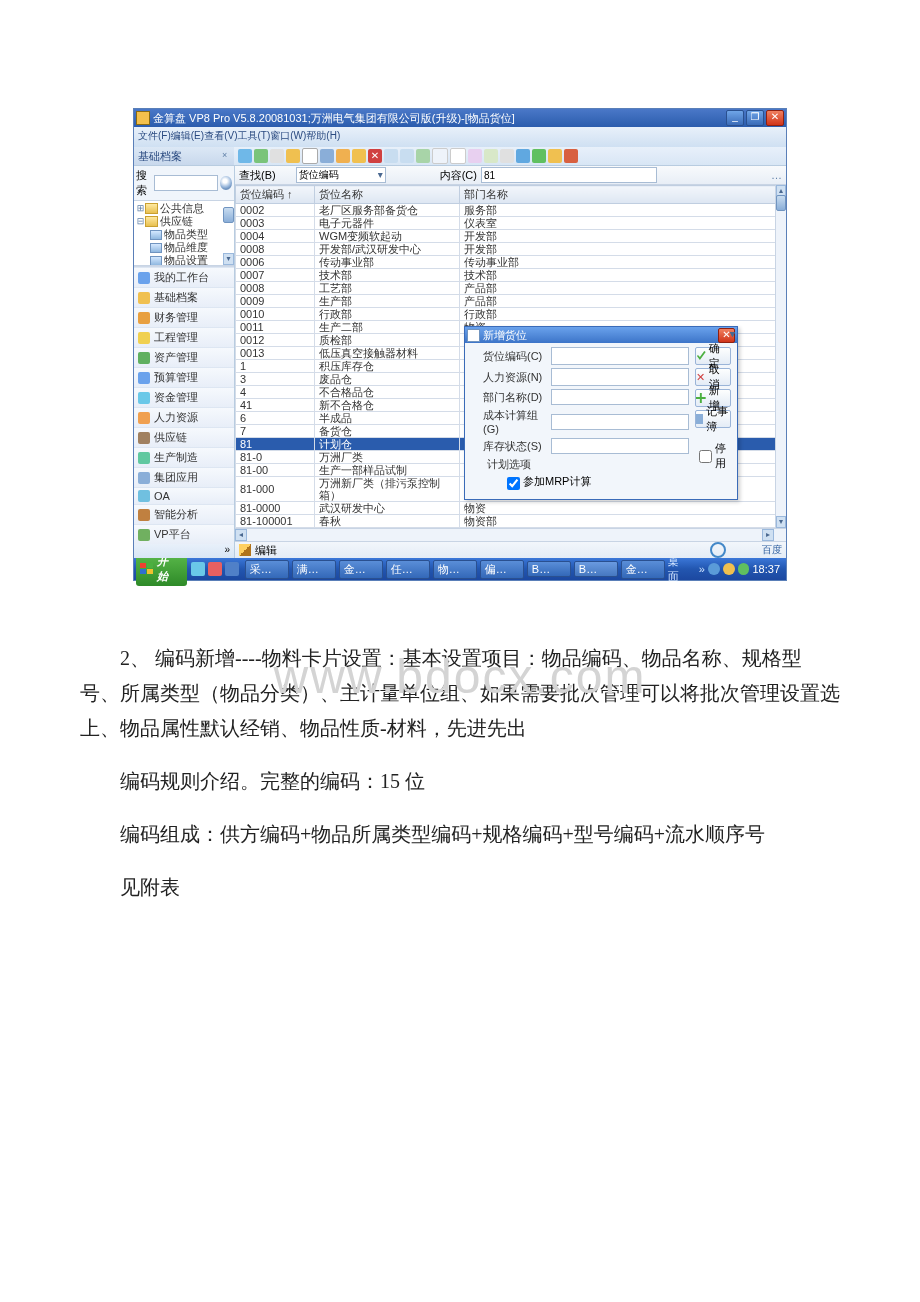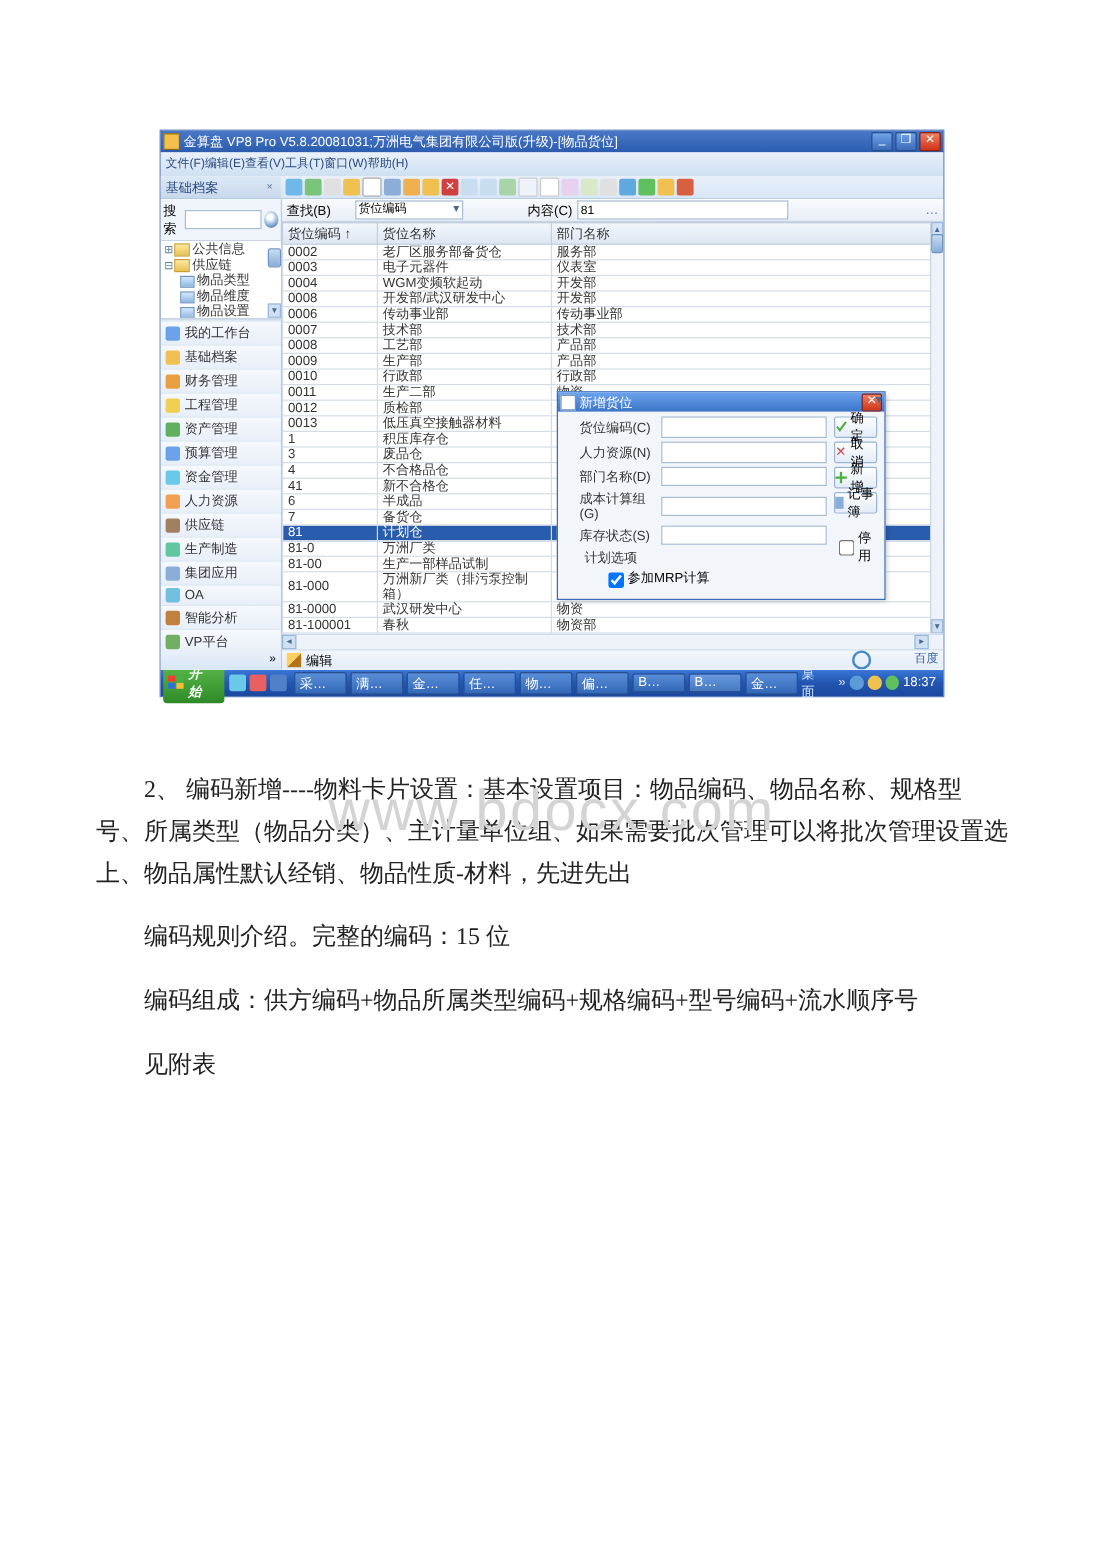--- a/index.html
+++ b/index.html
@@ -291,21 +291,21 @@
     align-items: center;
     padding: 0 4px;
   }
   .edit-bar .icon-pencil {
     width: 12px; height: 12px;
     background: linear-gradient(135deg,#ffd060 50%,#b0741c 50%);
     margin-right: 4px;
   }
   .edit-bar .right-search {
     margin-left: auto;
-    display: flex; align-items: flex-start;
+    display: flex; align-items: center;
     font-size: 10px; color: #3060a0; gap: 34px;
   }
   .edit-bar .right-search .mag2 {
     width: 12px; height: 12px;
     border: 2px solid #4388c8; border-radius: 50%;
     position: relative; margin-right: 2px;
   }
   .statusbar {
     display: flex;
     height: 16px;

